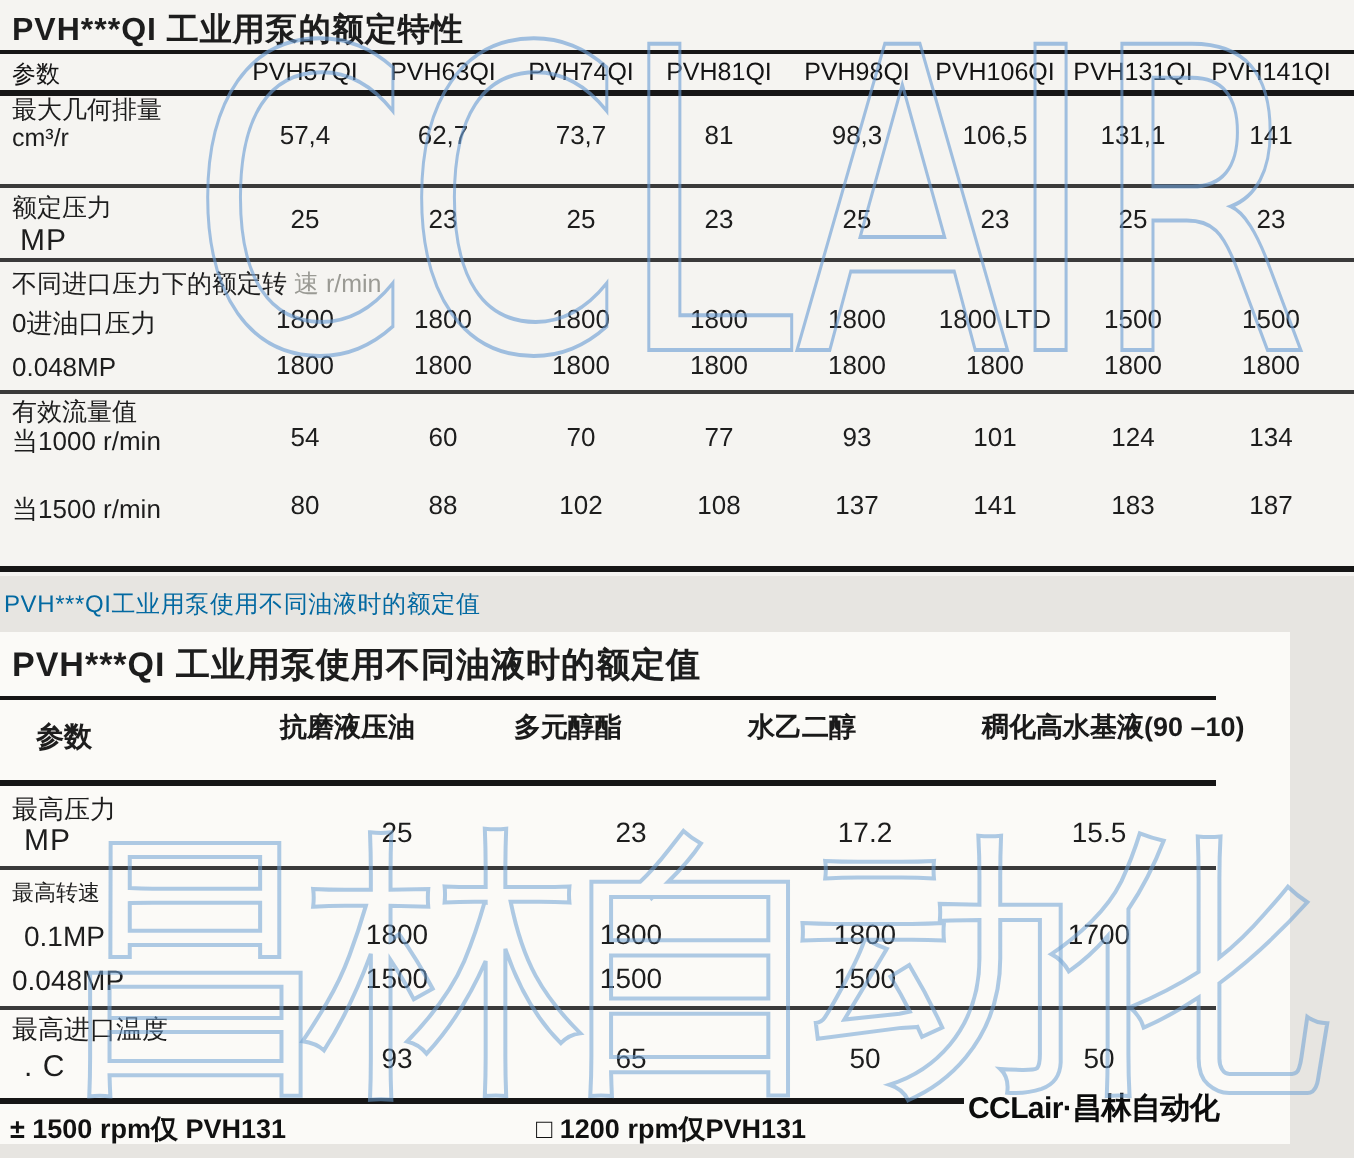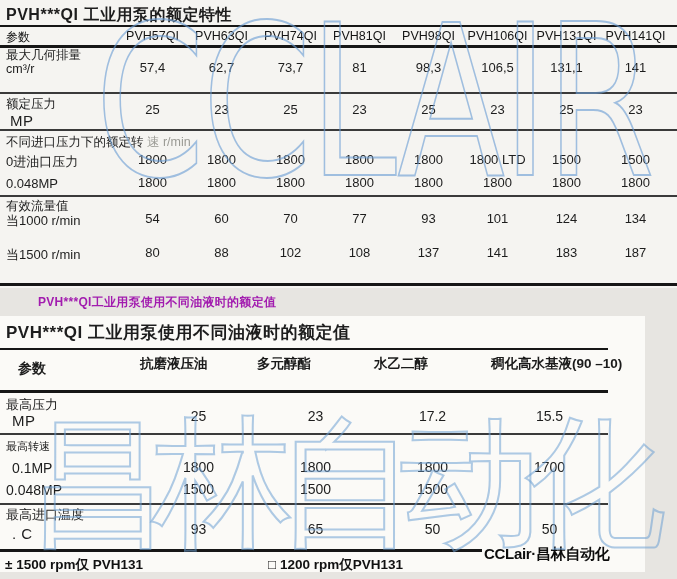--- a/index.html
+++ b/index.html
@@ -24,21 +24,21 @@
   #t1-header{left:0;top:29px;width:670px;grid-template-columns:118px repeat(8,69px);font-size:12.5px;color:#141414;}
   #t1-header span{text-align:center;}
   #t1-header span:first-child{text-align:left;padding-left:6px;font-size:12px;}
   
   .lbl{position:absolute;font-size:12.5px;white-space:nowrap;}
   .lbl-lg{font-size:15px;letter-spacing:.5px;}
   .faded{color:#9a9a94;}
   .title1{position:absolute;left:6px;top:5px;font-size:16px;font-weight:bold;letter-spacing:.5px;}
   
   #grey-zone{position:absolute;left:0;top:288px;width:677px;height:291px;background:#e7e5e1;}
-  #caption2{position:absolute;left:2px;top:294px;font-size:12px;font-weight:bold;color:#a21caf;letter-spacing:.3px;margin-left:36px;}
+  #caption2{position:absolute;left:2px;top:294px;font-size:12px;font-weight:normal;color:#0369a1;letter-spacing:.3px;}
   #panel2{position:absolute;left:0;top:316px;width:645px;height:256px;background:#fbfaf7;}
   .title2{position:absolute;left:6px;top:321px;font-size:17px;font-weight:bold;letter-spacing:.5px;}
   
   #t2-colheads{position:absolute;left:140px;top:354px;width:468px;display:grid;grid-template-columns:repeat(4,117px);font-size:13.5px;font-weight:bold;color:#1a1a1a;}
   #t2-colheads .colhead{display:flex;flex-direction:row;align-items:center;line-height:19px;white-space:nowrap;}
   .t2lbl{font-weight:bold;}
   
   .fn{position:absolute;top:556px;font-size:13.5px;font-weight:bold;color:#111;white-space:nowrap;}
   #brand{position:absolute;left:484px;top:545px;font-size:15px;font-weight:bold;color:#0c0c0c;letter-spacing:-0.3px;white-space:nowrap;}
   

